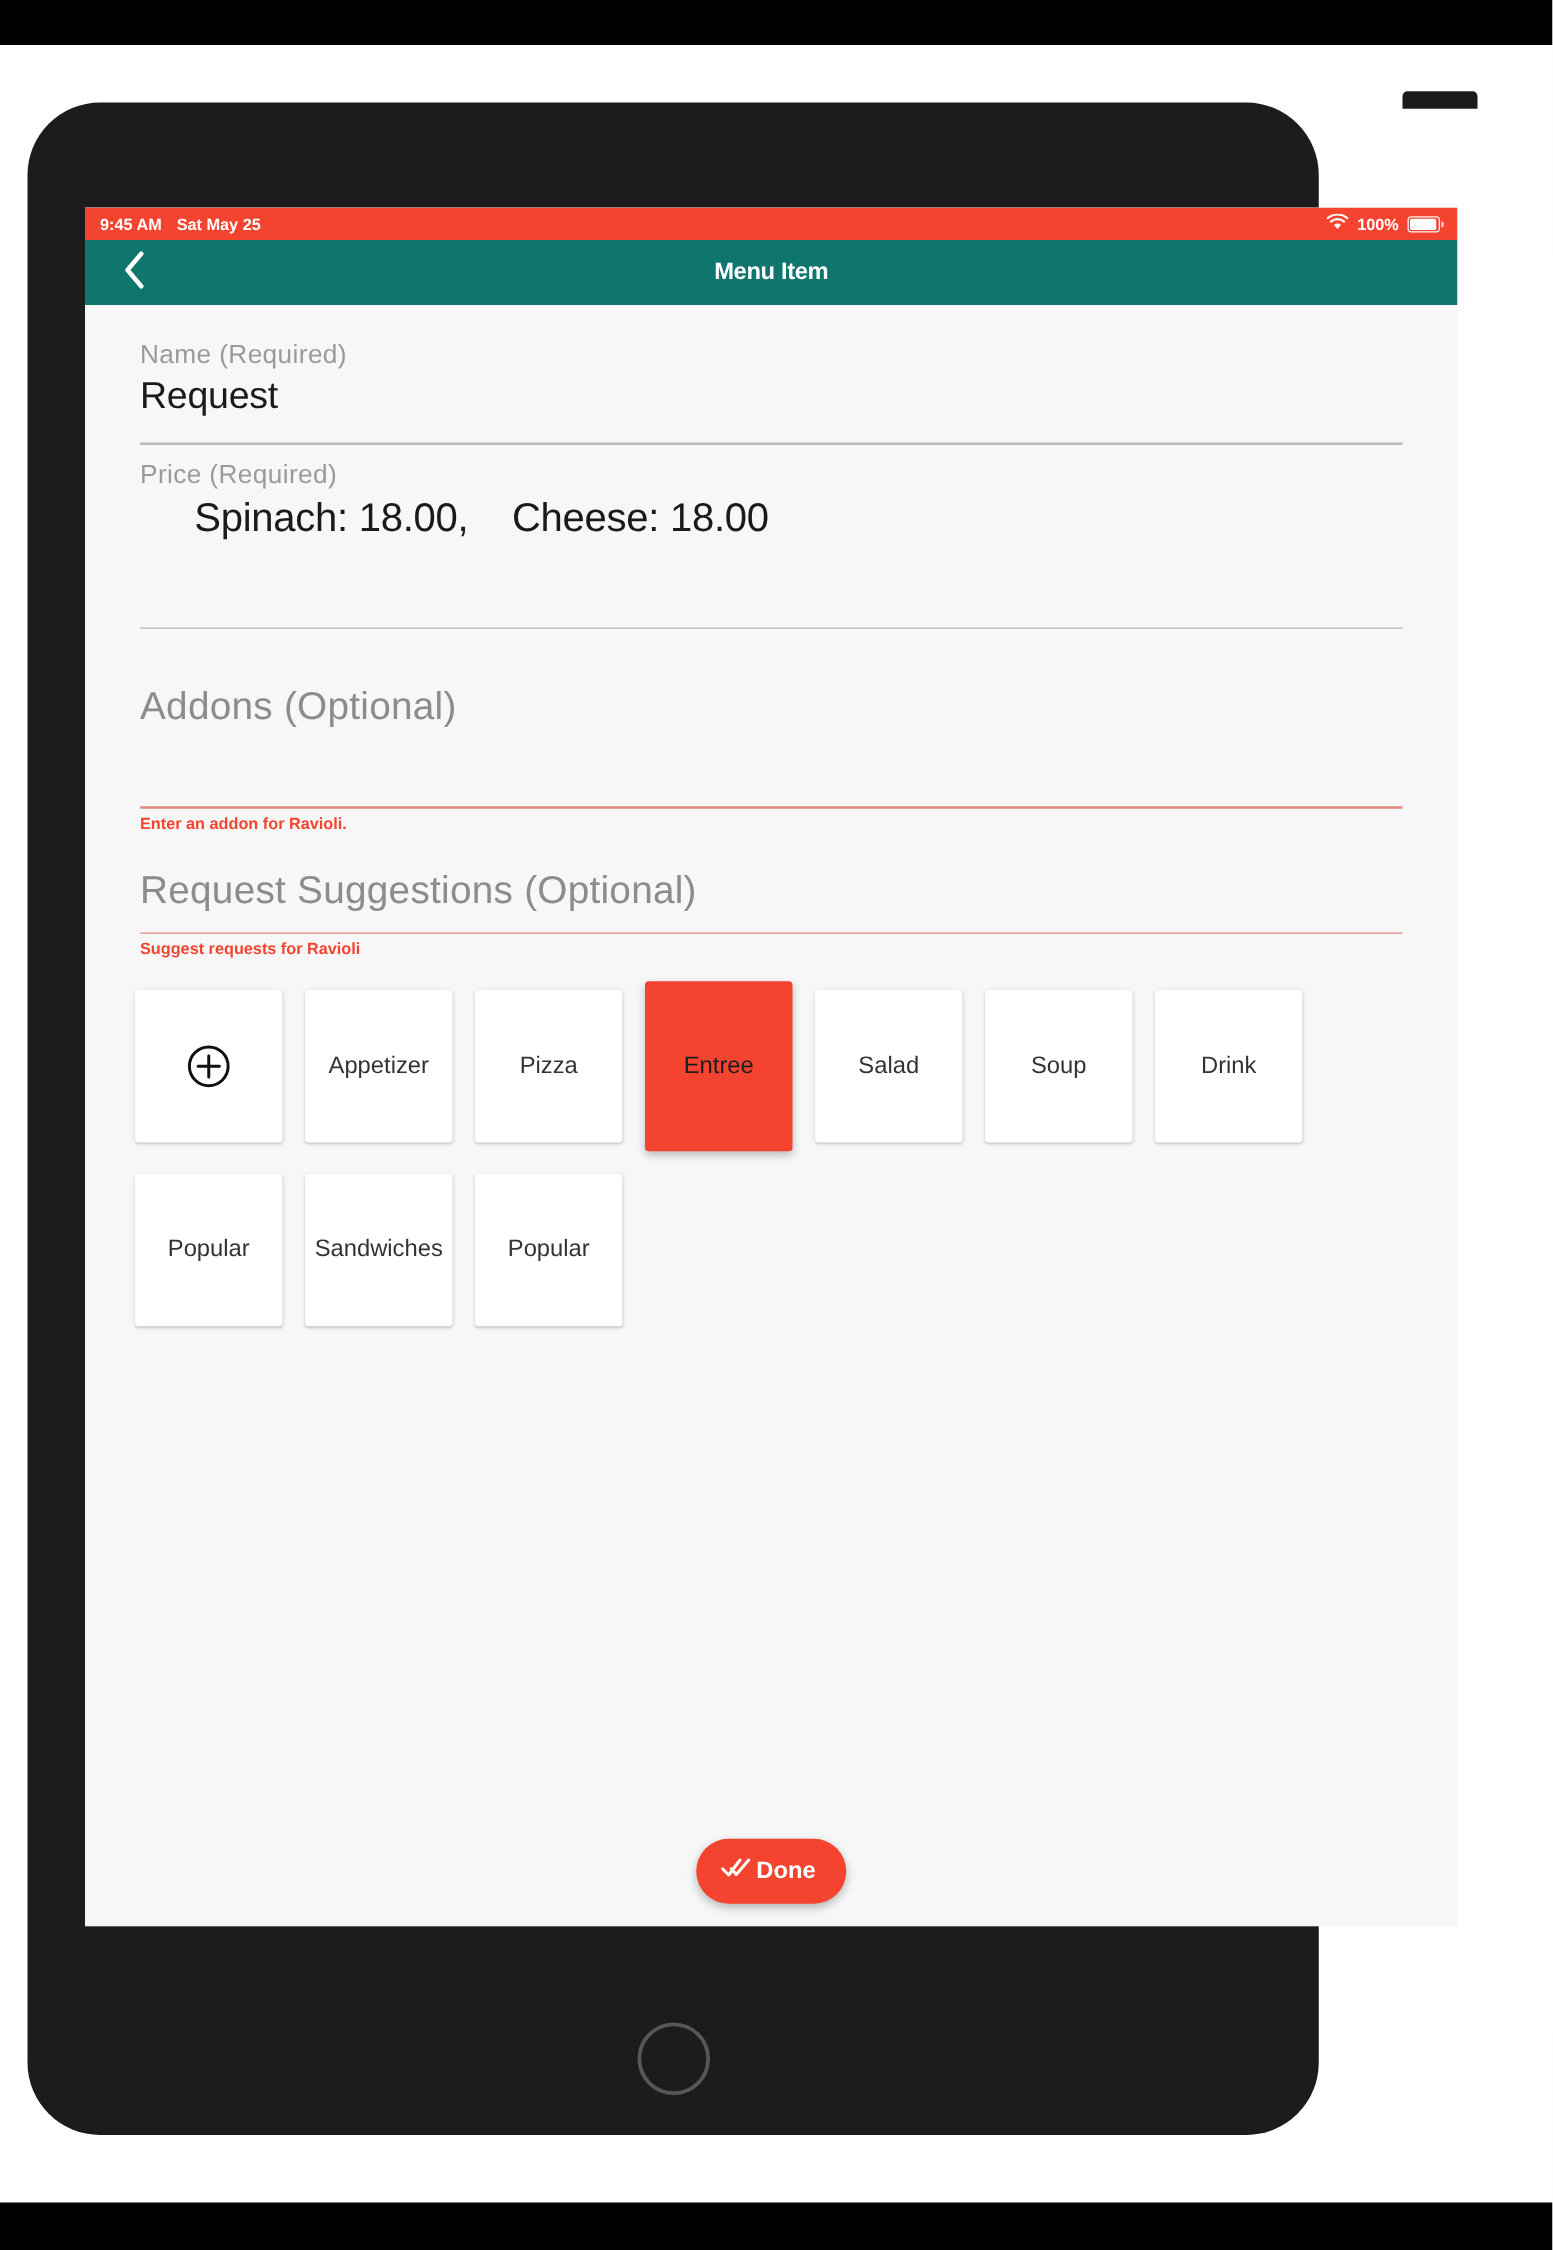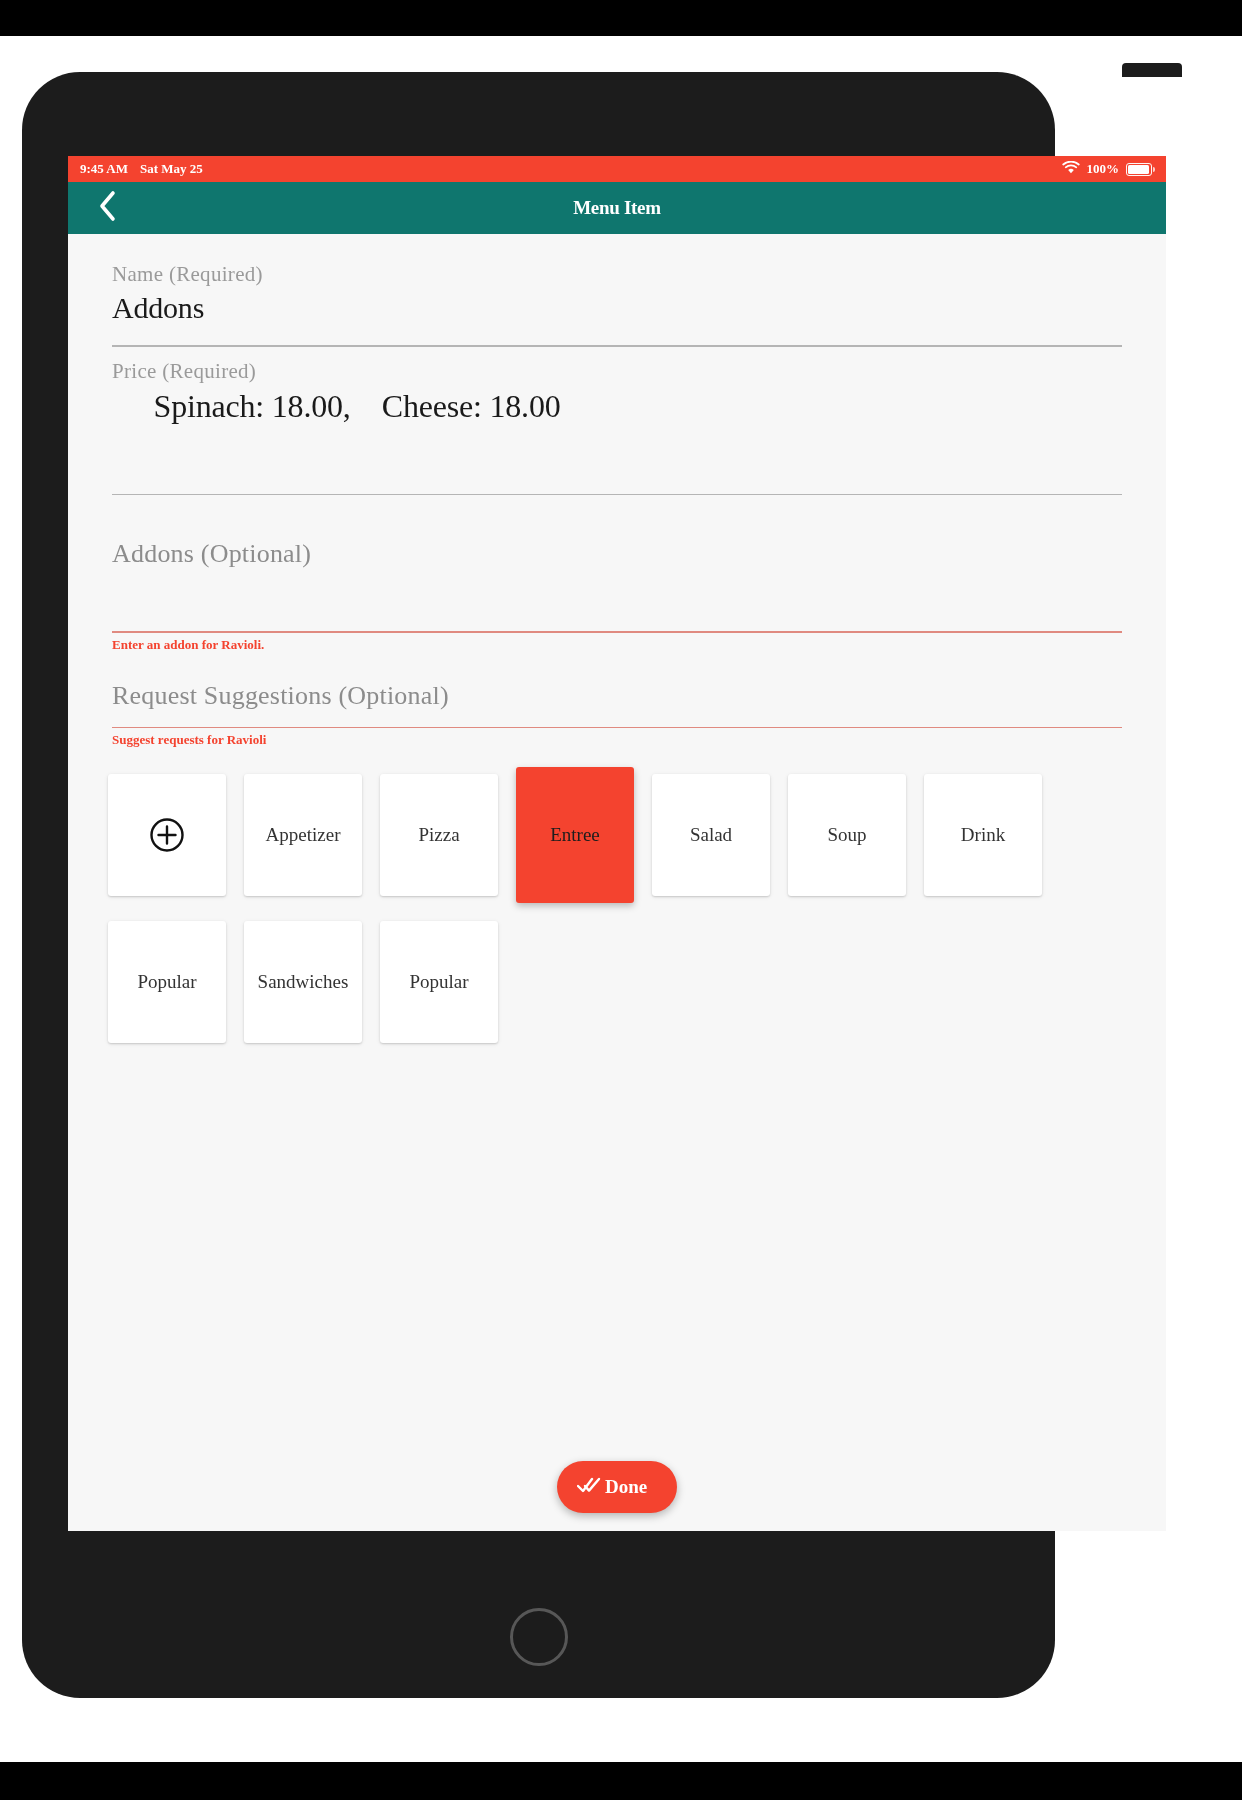--- a/index.html
+++ b/index.html
@@ -31,26 +31,25 @@
     position: absolute;
     left: 0; bottom: 0;
     width: 1242px; height: 38px;
     background: #000000;
   }
 
   
   .device {
     position: absolute;
     left: 22px;
-    top: 72px;
+    top: 82px;
     width: 1033px;
     height: 1626px;
     background: #1c1c1c;
     border-radius: 58px;
-    font-family: Liberation Serif, serif;
   }
 
   
   .btn-power {
     position: absolute;
     top: -9px;
     left: 1100px;
     width: 60px;
     height: 14px;
     background: #1c1c1c;
@@ -206,21 +205,21 @@
     min-height: 110px;
     white-space: pre;
   }
 
   
   .section-ph {
     padding: 0 44px;
   }
   .section-ph .ph-text {
     color: #8c8c8c;
-    font-size: 26px;
+    font-size: 31px;
     letter-spacing: .2px;
   }
   .ph-rule {
     margin: 0 44px;
     height: 1.5px;
     background: #e08a80;
   }
   .ph-helper {
     padding: 4px 44px 0 44px;
     color: #F4432F;
@@ -332,21 +331,21 @@
             </svg>
           </span>
         </div>
         <div class="nav-title">Menu Item</div>
       </div>
 
       <div class="content">
 
         <div class="field f-name">
           <div class="field-label">Name (Required)</div>
-          <div class="field-value">Addons</div>
+          <div class="field-value">Request</div>
         </div>
         <div class="field-rule"></div>
 
         <div class="field-rule"></div>
 
         <div class="field f-price">
           <div class="field-label">Price (Required)</div>
           <div class="field-value">  Spinach: 18.00,    Cheese: 18.00</div>
         </div>
         <div class="field-rule"></div>

